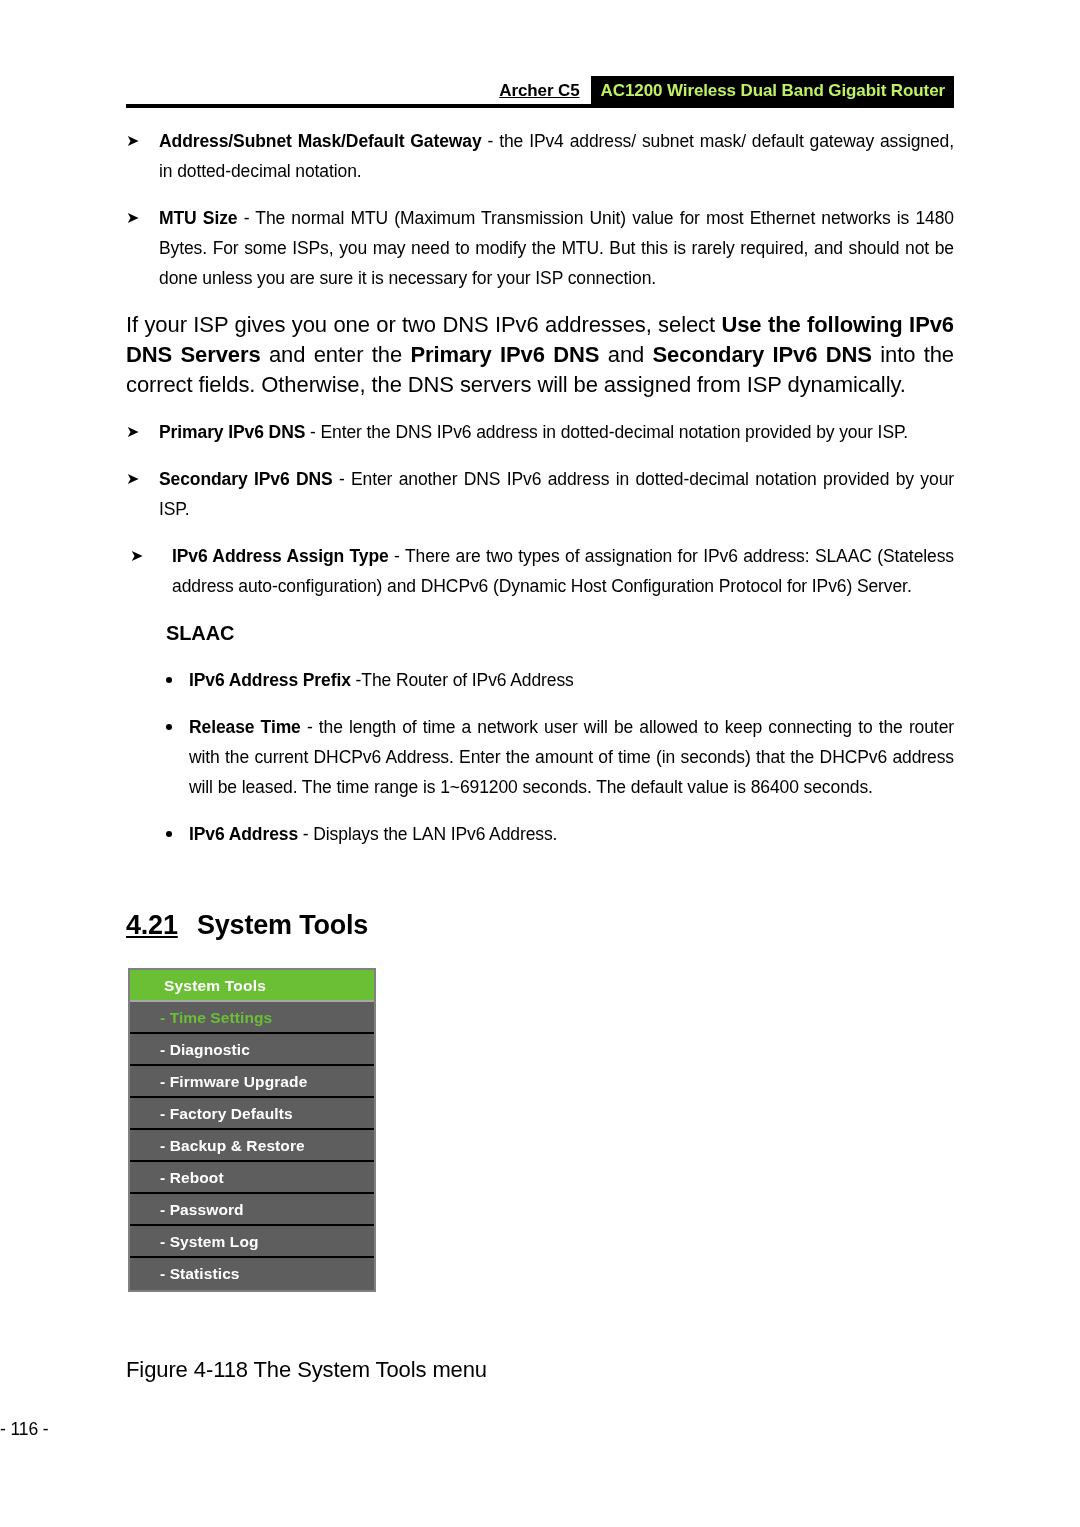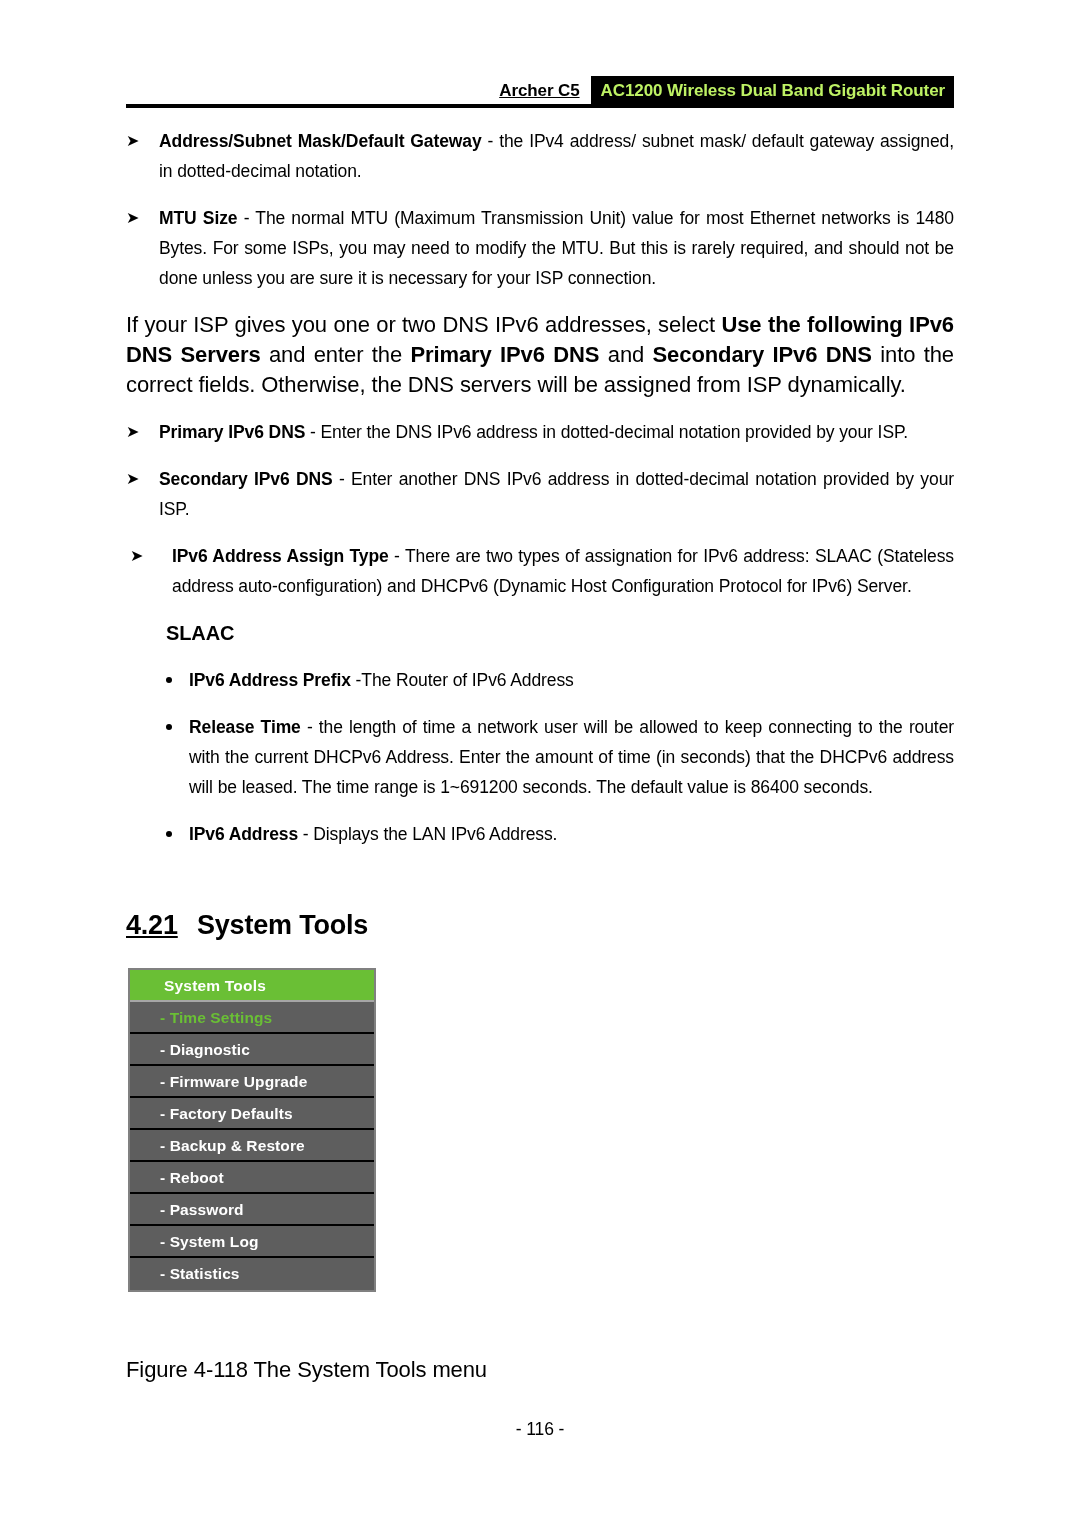--- a/index.html
+++ b/index.html
@@ -207,21 +207,20 @@
     white-space: nowrap;
     margin-top: 20px;
   }
 
   
   .footer {
     position: absolute;
     left: 0;
     top: 1419px;
     width: 1080px;
-    text-align: center;
     font-size: 17.5px;
     letter-spacing: -0.1px;
   }
 </style>
 </head>
 <body>
 
 <div class="page">
 
   <div class="header">

